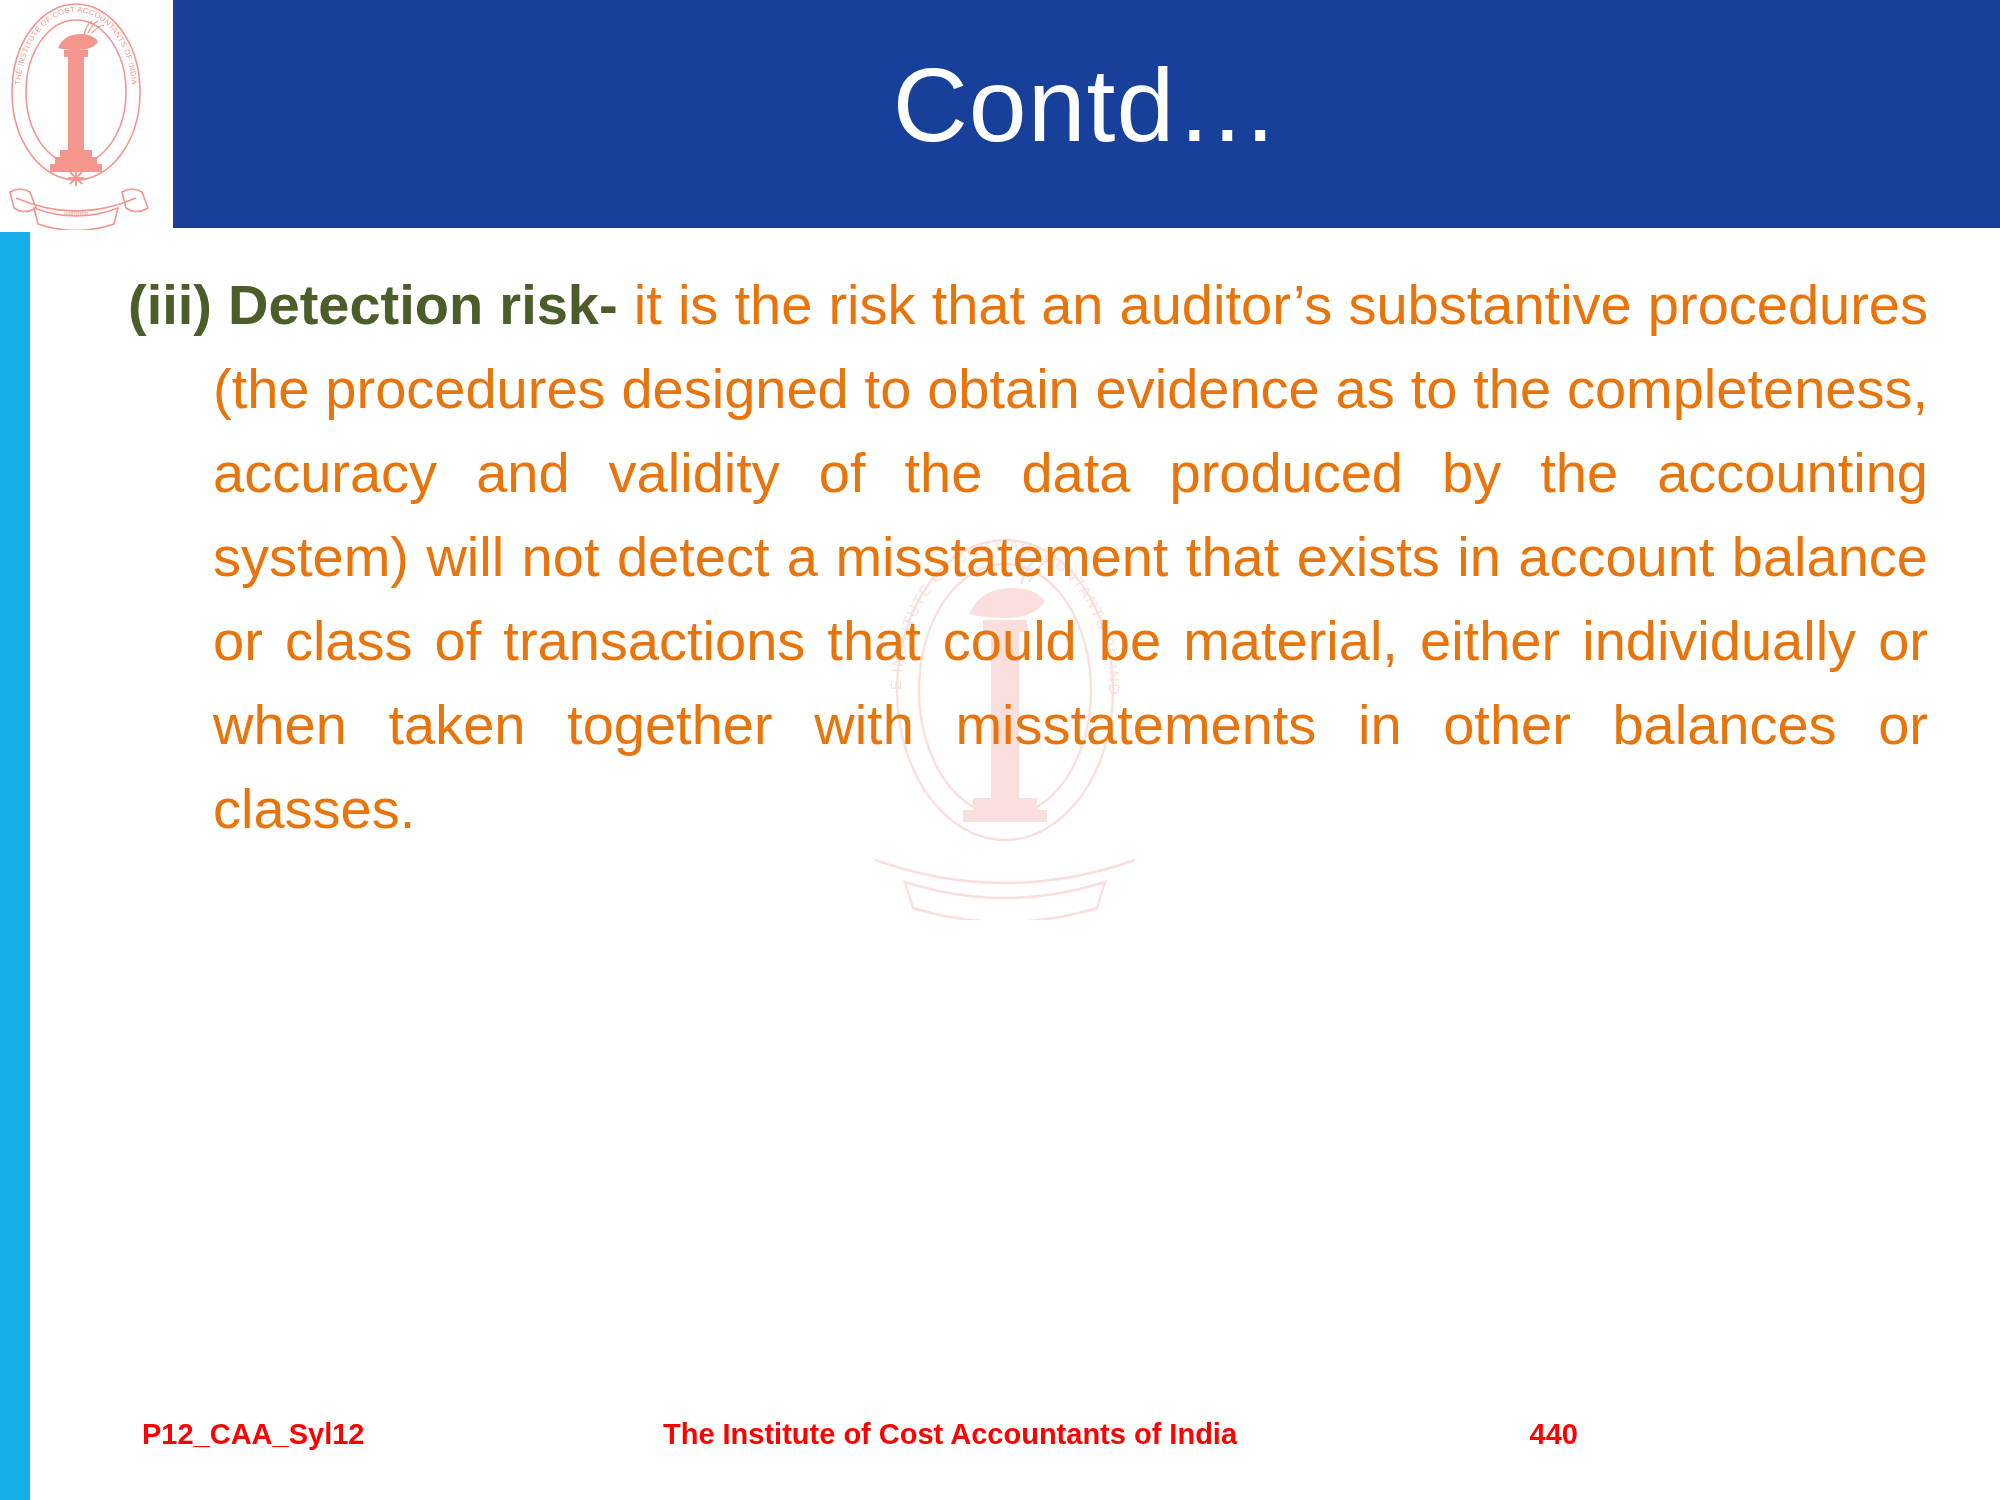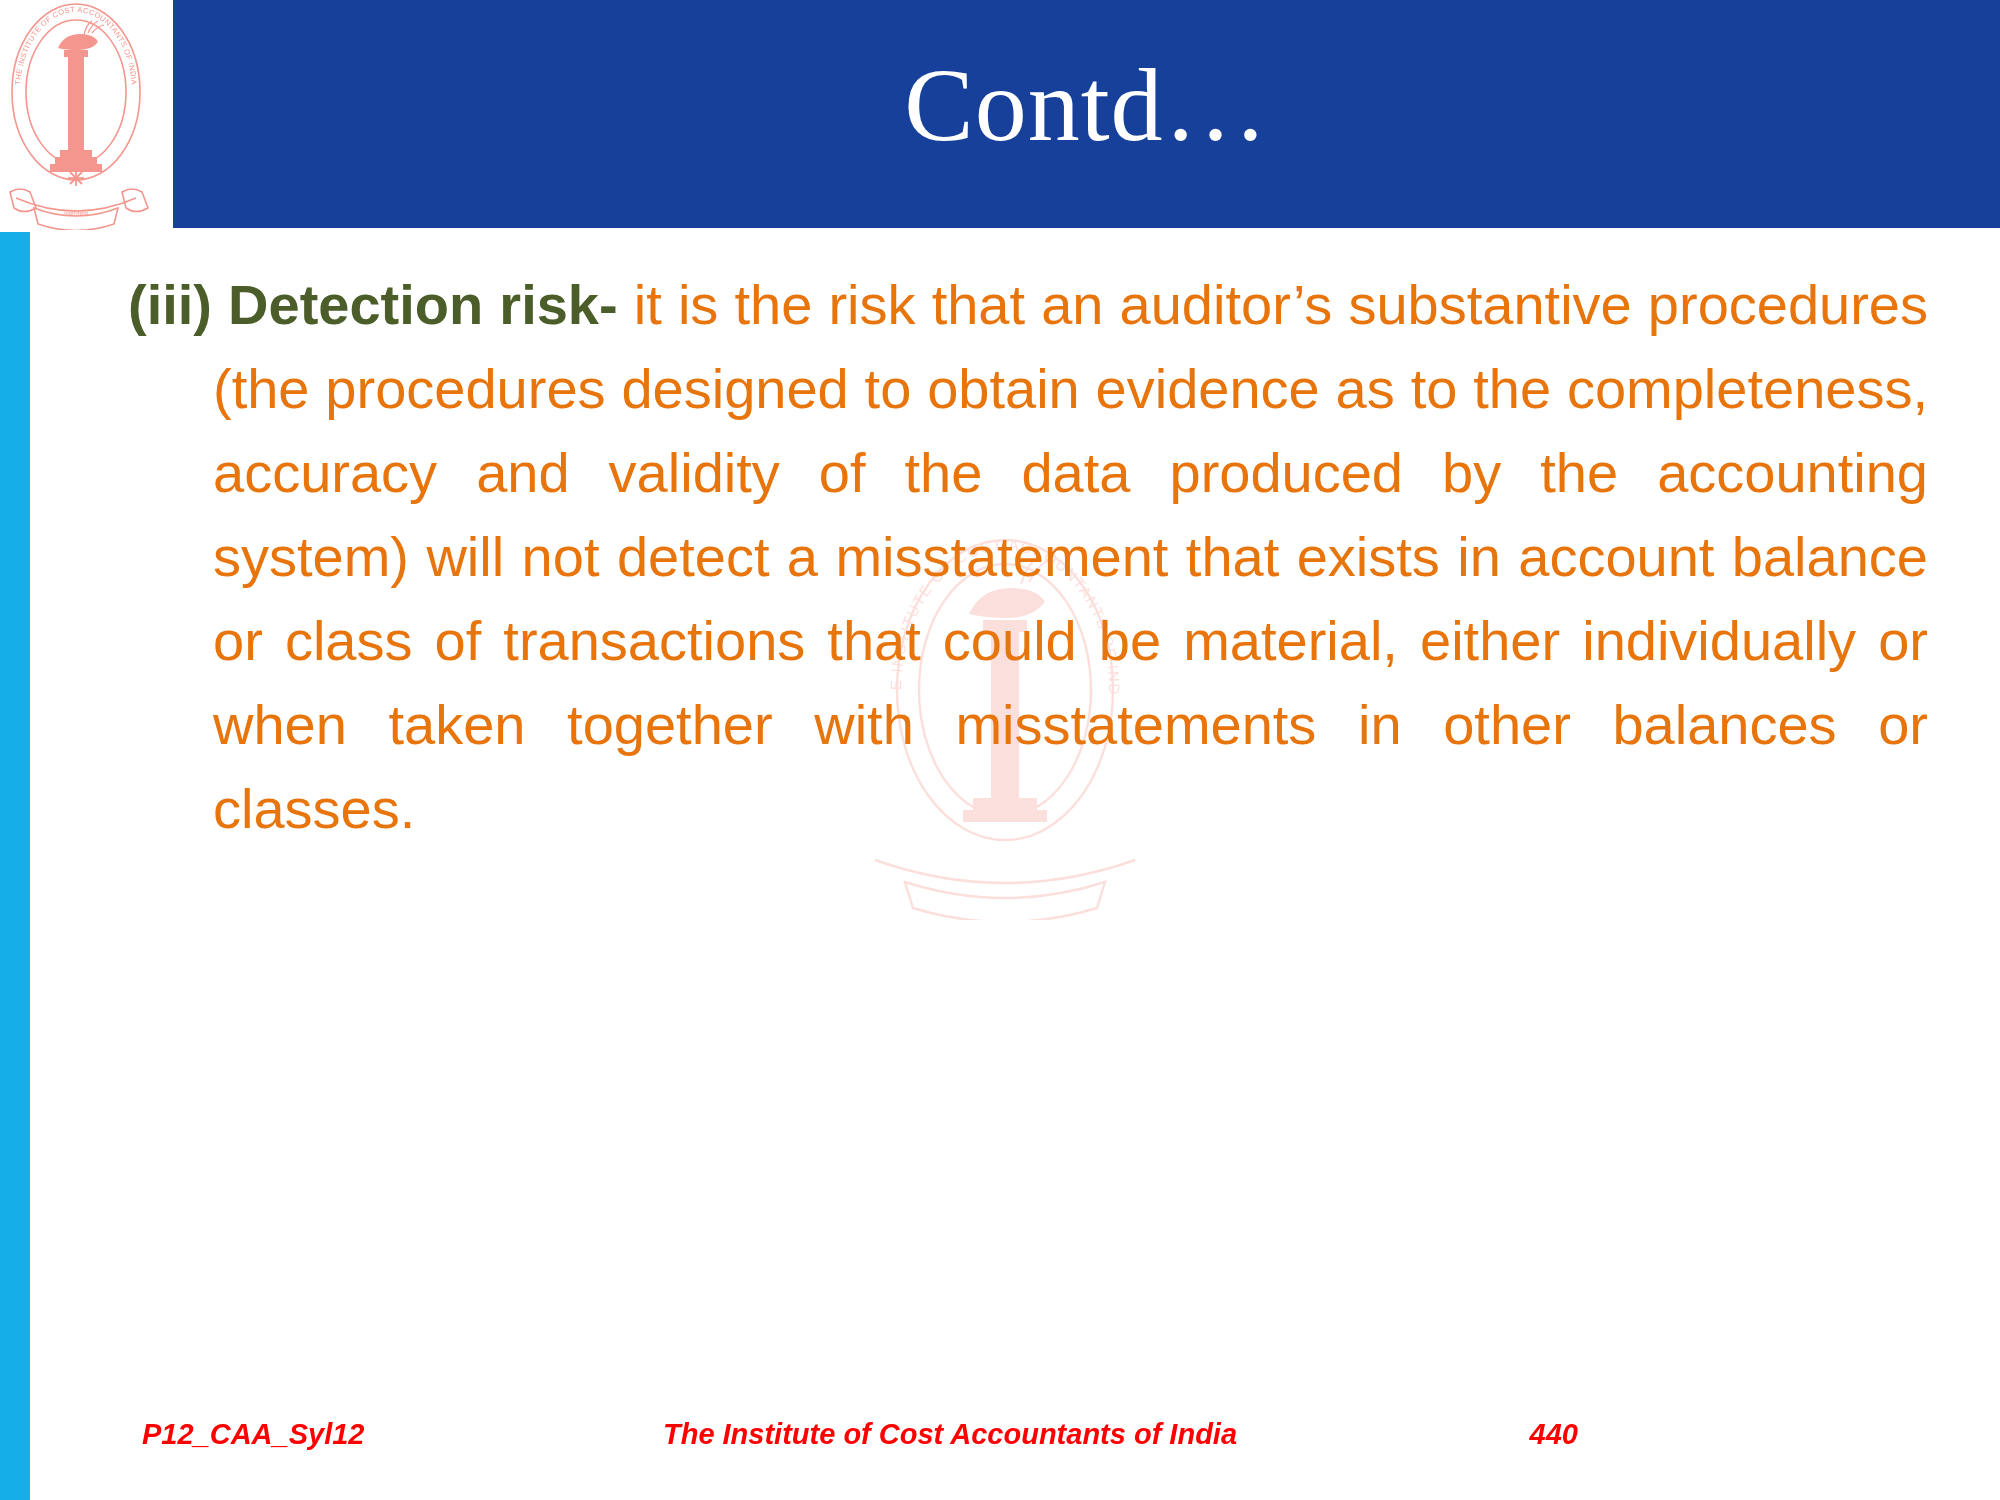--- a/index.html
+++ b/index.html
@@ -37,21 +37,20 @@
     position:absolute;
     left:173px; top:0;
     width:1827px; height:228px;
     display:flex; align-items:center; justify-content:center;
     color:#ffffff;
     font-size:104px;
     font-weight:400;
     letter-spacing:1px;
     line-height:1;
     padding-bottom:18px;
-    font-family:Liberation Serif, serif;
   }
 
   
   .logo-box {
     position:absolute;
     left:6px; top:2px;
     width:165px; height:228px;
   }
   .logo-box svg { width:100%; height:100%; display:block; }
 
@@ -96,21 +95,20 @@
     display:inline-block;
     width:100%;
   }
 
   
   .footer {
     position:absolute;
     left:0; bottom:0;
     width:1696px; height:110px;
     z-index:4;
-    font-style:italic;
   }
   .footer-left {
     position:absolute;
     left:142px; top:28px;
     color:#FF0000;
     font-size:29px;
     font-weight:bold;
   }
   .footer-center {
     position:absolute;

